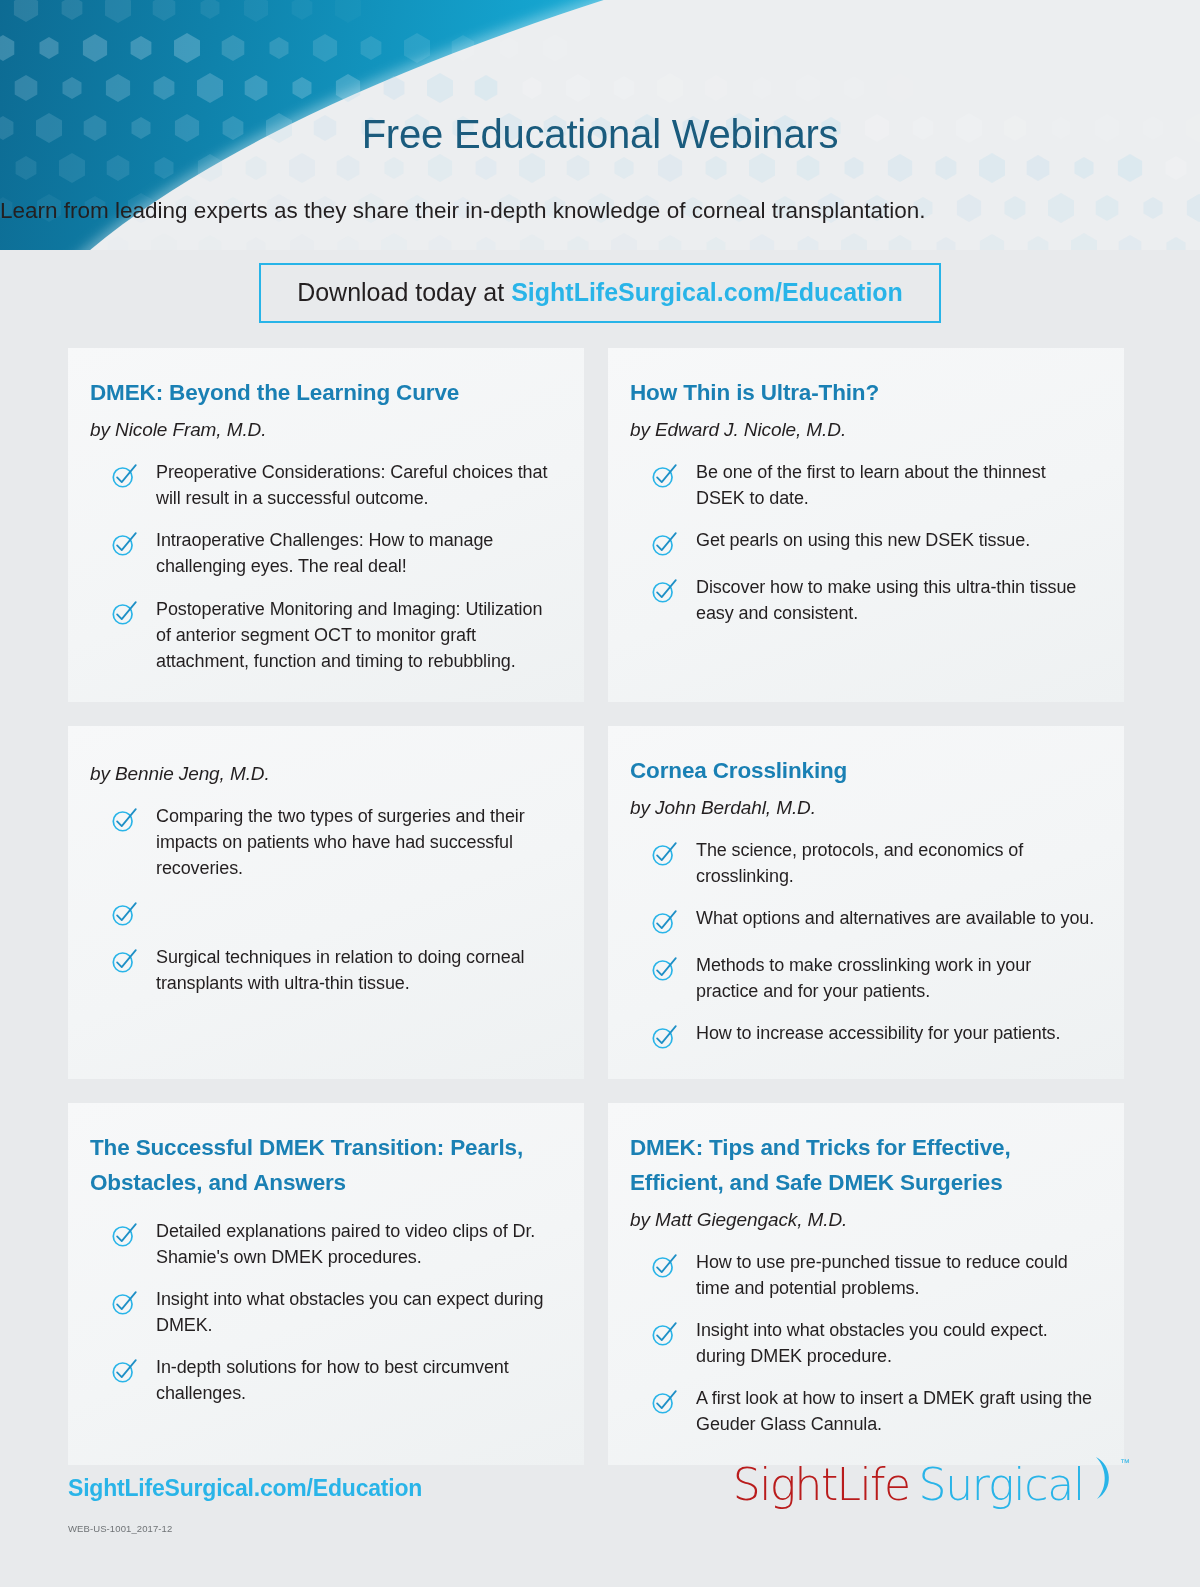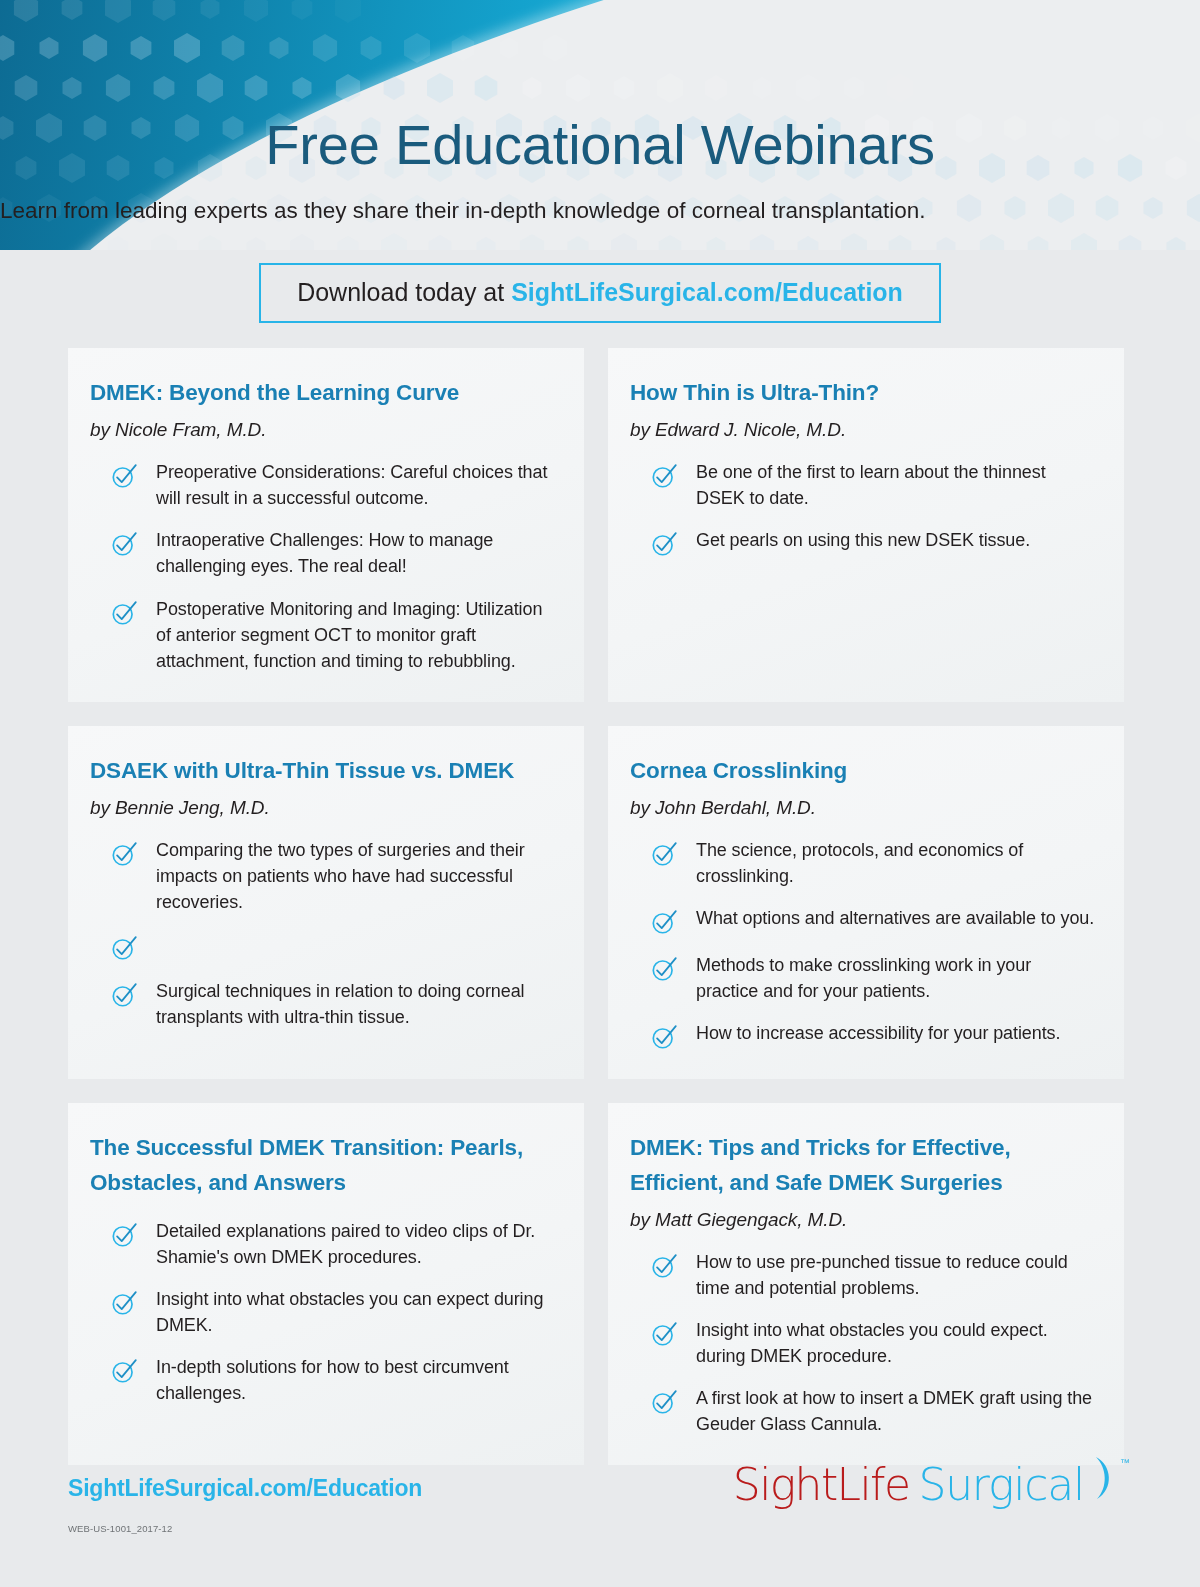--- a/index.html
+++ b/index.html
@@ -67,21 +67,21 @@
     inset: 0;
     pointer-events: none;
   }
 
   .banner-title {
     position: absolute;
     top: 112px;
     left: 0;
     width: 1200px;
     text-align: center;
-    font-size: 56px;
+    font-size: 40px;
     font-weight: 400;
     letter-spacing: -0.2px;
     color: #1a5b7d;
     z-index: 5;
   }
   .banner-sub {
     position: absolute;
     top: 198px;
     left: 0;
     width: 1200px;
@@ -485,24 +485,30 @@
           </svg>
           <span class="bullet-text">Be one of the first to learn about the thinnest DSEK to date.</span>
         </li>
         <li>
           <svg class="check-icon" viewBox="0 0 32 32">
             <circle cx="13.5" cy="18.5" r="10" fill="none" stroke="#29b4e8" stroke-width="1.8"></circle>
             <path d="M7.6 18.6 L12.5 23.6 L27.5 5.5" fill="none" stroke="#1e8fc6" stroke-width="1.9" stroke-linecap="round" stroke-linejoin="round"></path>
           </svg>
           <span class="bullet-text">Get pearls on using this new DSEK tissue.</span>
         </li>
+        <li>
+          <svg class="check-icon" viewBox="0 0 32 32">
+            <circle cx="13.5" cy="18.5" r="10" fill="none" stroke="#29b4e8" stroke-width="1.8"></circle>
+            <path d="M7.6 18.6 L12.5 23.6 L27.5 5.5" fill="none" stroke="#1e8fc6" stroke-width="1.9" stroke-linecap="round" stroke-linejoin="round"></path>
+          </svg>
+          <span class="bullet-text">Discover how to make using this ultra-thin tissue easy and consistent.</span>
+        </li>
       </ul>
     </div>
     <div class="card card-r2">
-      <div class="card-title">DSAEK with Ultra-Thin Tissue vs. DMEK</div>
       <div class="card-author">by Bennie Jeng, M.D.</div>
       <ul class="bullets">
         <li>
           <svg class="check-icon" viewBox="0 0 32 32">
             <circle cx="13.5" cy="18.5" r="10" fill="none" stroke="#29b4e8" stroke-width="1.8"></circle>
             <path d="M7.6 18.6 L12.5 23.6 L27.5 5.5" fill="none" stroke="#1e8fc6" stroke-width="1.9" stroke-linecap="round" stroke-linejoin="round"></path>
           </svg>
           <span class="bullet-text">Comparing the two types of surgeries and their impacts on patients who have had successful recoveries.</span>
         </li>
         <li>

